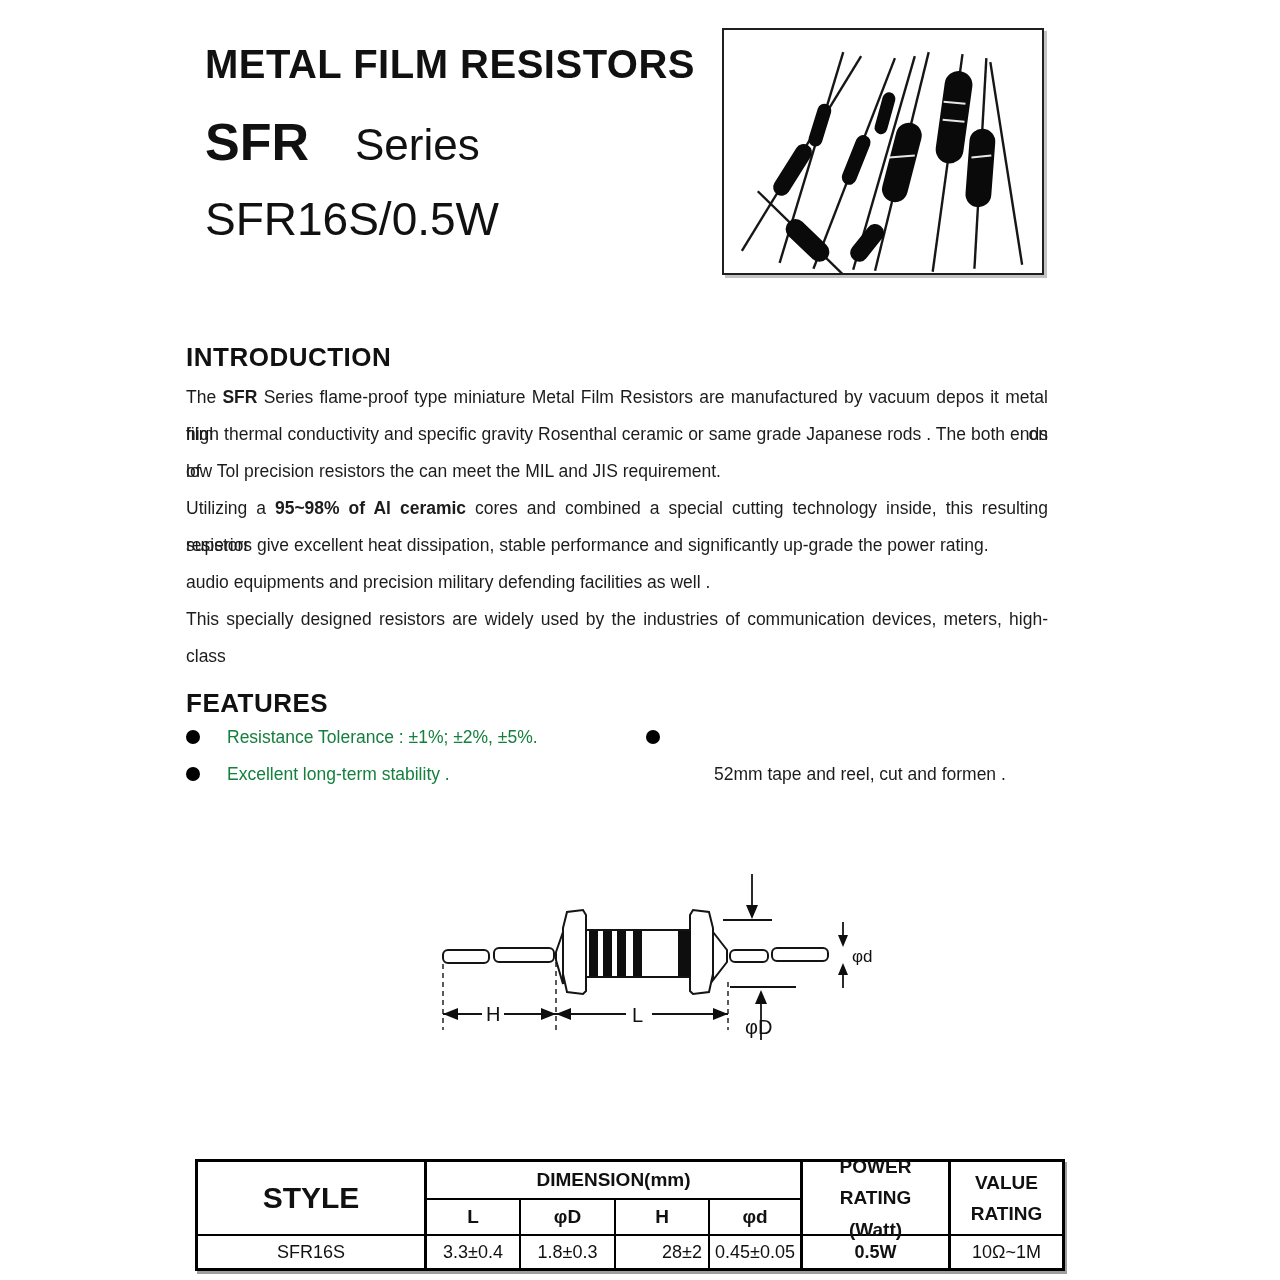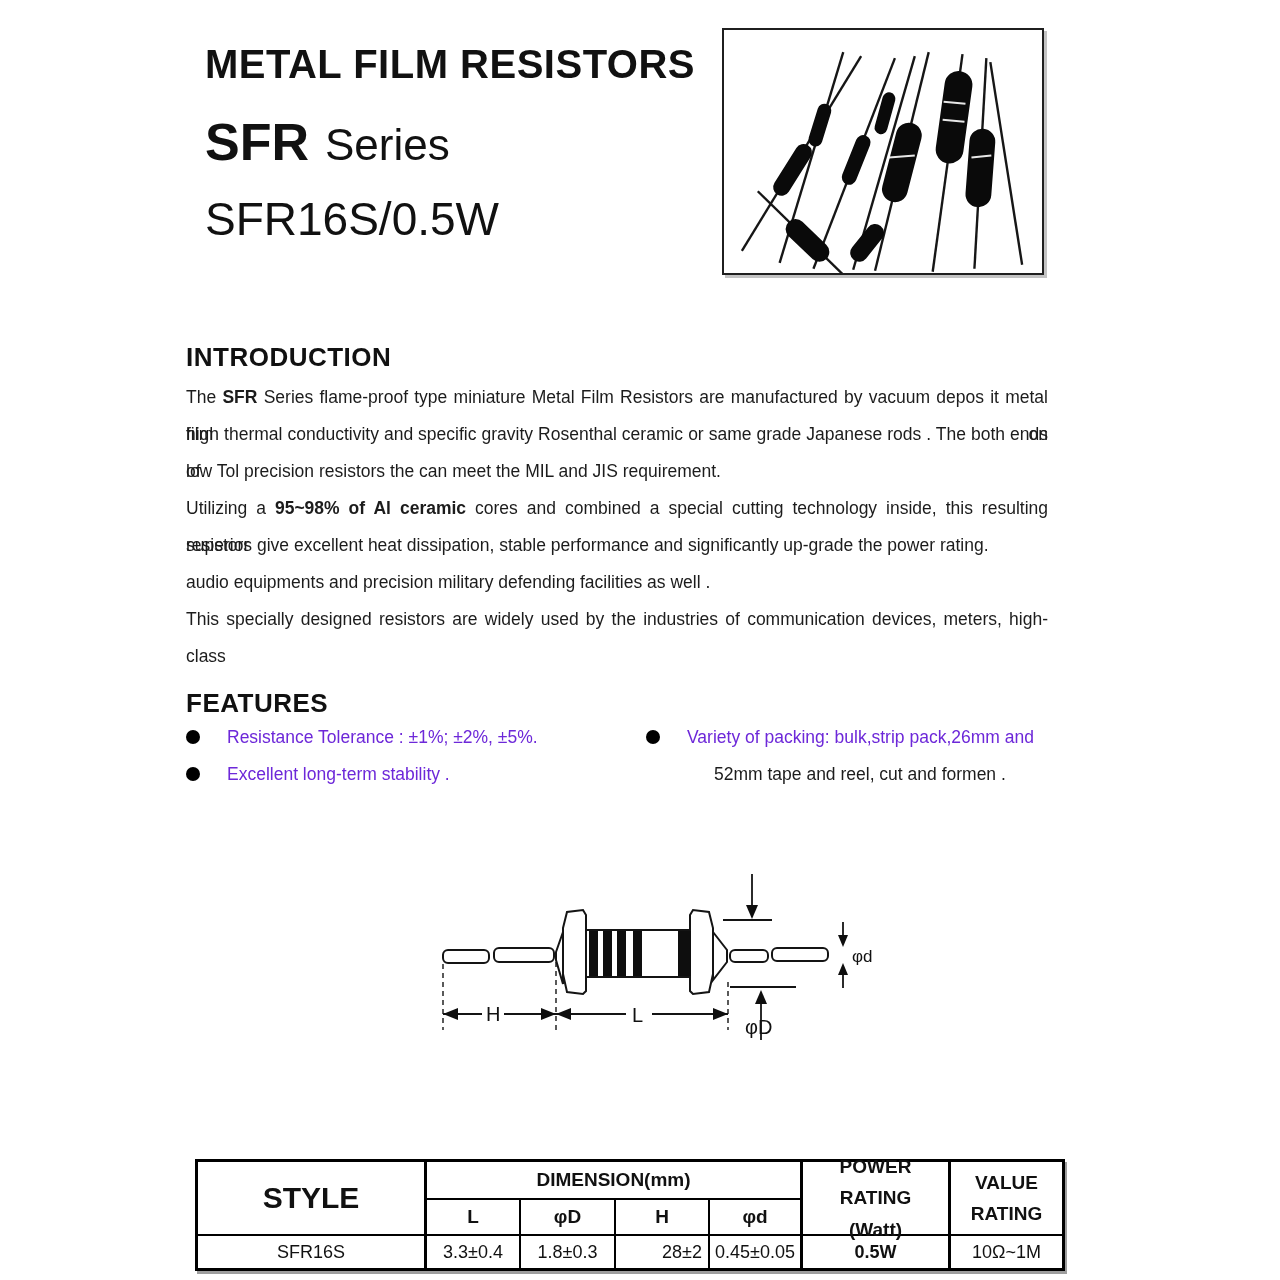--- a/index.html
+++ b/index.html
@@ -6,41 +6,41 @@
   .page {
     position:relative; width:1280px; height:1280px; background:#fff;
     font-family:"Liberation Sans","DejaVu Sans",sans-serif; color:#111; overflow:hidden;border-radius:8px;
   }
   .abs { position:absolute; }
 
   
   .t1 { left:205px; top:42px; font-size:40px; font-weight:700; letter-spacing:0.5px; }
   .t2 { left:205px; top:112px; }
   .t2 .sfr { font-size:52px; font-weight:700; }
-  .t2 .series { font-size:44px; font-weight:400; margin-left:16px; }
+  .t2 .series { font-size:44px; font-weight:400; margin-left:46px; }
   .t3 { left:205px; top:192px; font-size:46px; font-weight:400; }
 
   
   .photo-box {
     left:722px; top:28px; width:318px; height:243px; background:#fff;
     border:2px solid #1f1f1f; box-shadow:3px 3px 0 #c3c3c3;
   }
   .photo-box svg { display:block; width:100%; height:100%; }
 
   
   .h1 { font-size:26px; font-weight:700; letter-spacing:0.5px; }
 
   
   .intro-lines { left:186px; top:379px; width:862px; }
   .intro-line { height:37px; line-height:37px; font-size:17.5px; color:#1c1c1c; }
   .intro-line.just { text-align:justify; text-align-last:justify; }
   .intro-line b { font-weight:700; }
 
   
-  .feat-row { display:flex; align-items:center; height:30px; font-size:17.5px; color:#6d28d9;text-align:right; }
+  .feat-row { display:flex; align-items:center; height:30px; font-size:17.5px; color:#15803d;text-align:right; }
   .bullet { width:14px; height:14px; border-radius:50%; background:#000; margin-right:27px; flex:0 0 auto; }
   .feat-cont { height:30px; line-height:30px; font-size:17.5px; color:#1c1c1c; }
 
   
   .diagram { left:430px; top:862px; width:460px; height:205px; }
   .diagram svg { display:block; width:100%; height:100%; }
   .diagram .ln   { fill:#fff; stroke:#141414; stroke-width:2; }
   .diagram .band { fill:#0e0e0e; stroke:none; }
   .diagram line  { stroke:#141414; stroke-width:1.8; }
   .diagram line.dash { stroke-dasharray:5,4; stroke-width:1.4; }
@@ -131,21 +131,20 @@
     <span class="bullet"></span>
     <span>Resistance Tolerance : ±1%; ±2%, ±5%.</span>
   </div>
   <div class="abs feat-row" style="left:186px; top:759px; width:470px;">
     <span class="bullet"></span>
     <span>Excellent long-term stability .</span>
   </div>
 
   <div class="abs feat-row" style="left:646px; top:722px; width:420px;">
     <span class="bullet"></span>
-    <span>Variety of packing: bulk,strip pack,26mm and</span>
   </div>
   <div class="abs feat-cont" style="left:714px; top:759px; width:400px;">52mm tape and reel, cut and formen .</div>
 
   <div class="abs diagram">
     <svg viewBox="0 0 460 205">
 
       <rect class="ln" x="13" y="88" width="46" height="13" rx="5"></rect>
       <rect class="ln" x="64" y="86" width="60" height="14" rx="5"></rect>
 
       <path class="ln" d="M126 90 L133 70 L133 122 L126 98 Z"></path>

